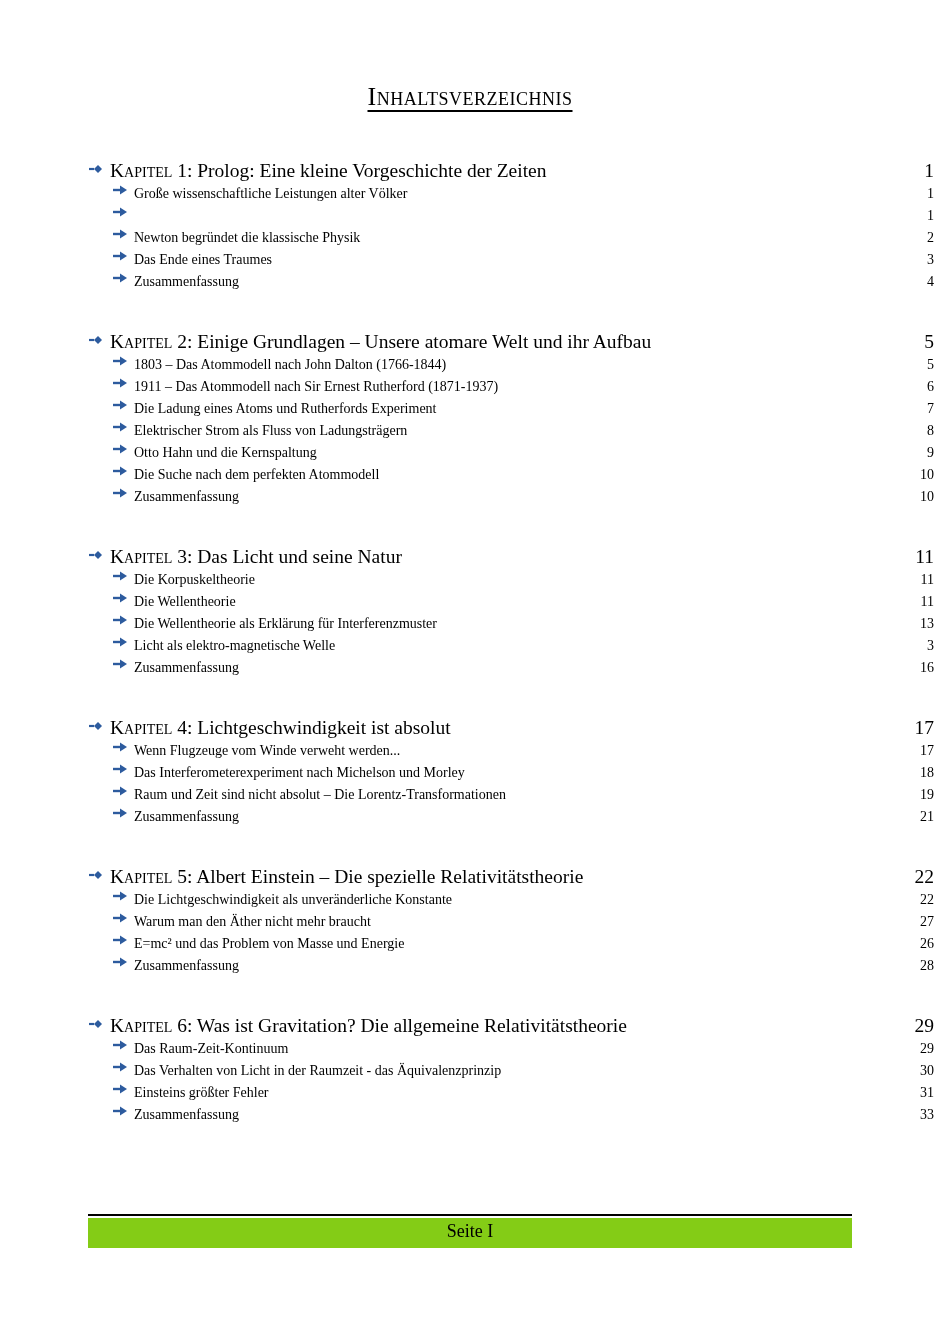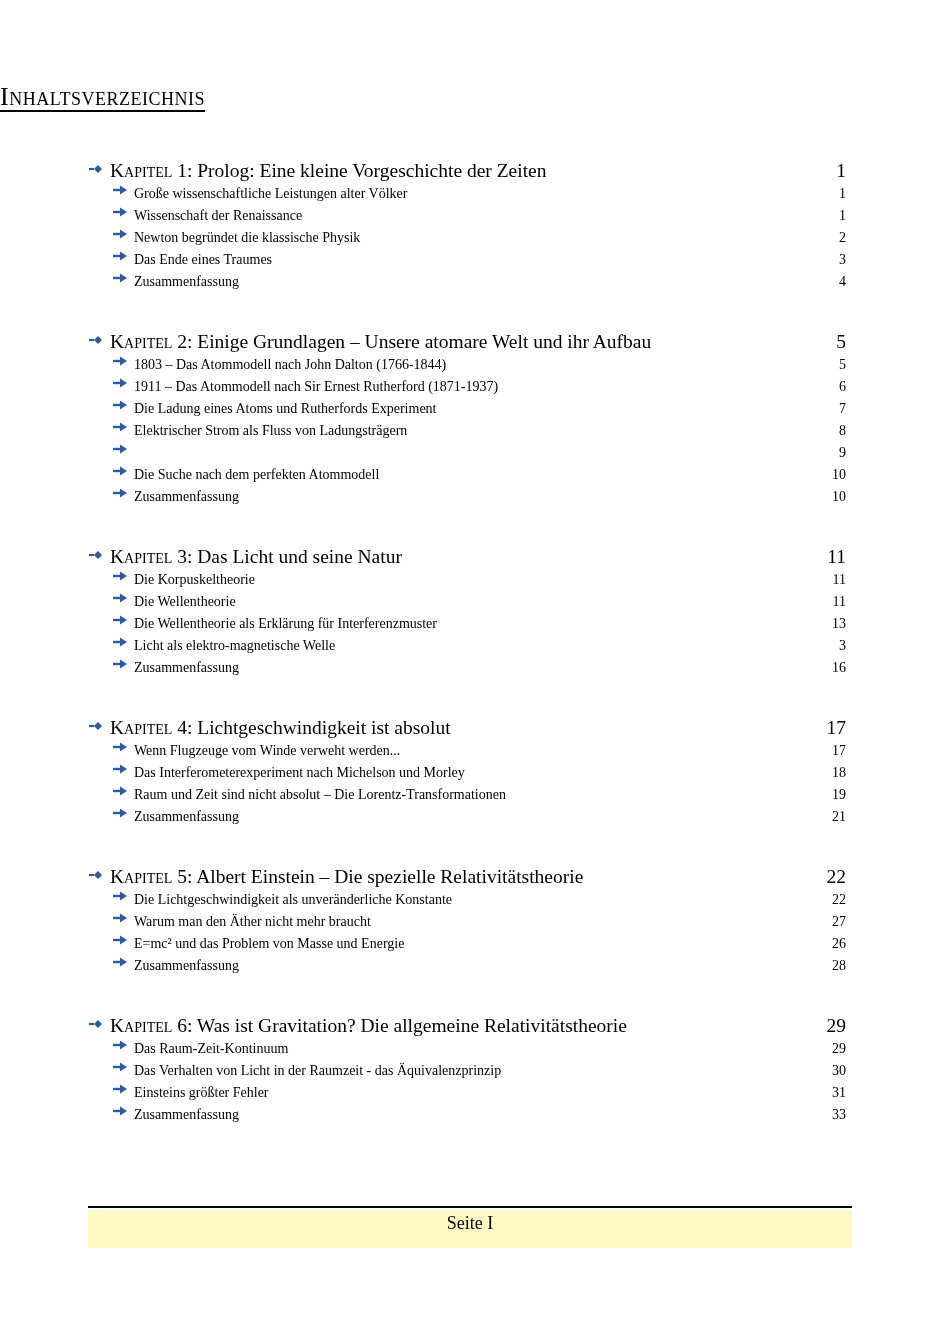--- a/index.html
+++ b/index.html
@@ -18,42 +18,41 @@
   .page {
     position: relative;
     width: 940px;
     height: 1330px;
     box-sizing: border-box;
     padding: 0;
   }
 
   
   .doc-title {
-    text-align: left;
+    text-align: center;
     font-size: 26px;
     letter-spacing: 0.5px;
     margin: 0;
     padding-top: 82px;
     font-weight: normal;
     font-variant: small-caps;
     text-decoration: underline;
     text-underline-offset: 5px;
   }
 
   
   .toc {
     margin: 0;
     padding: 0;
     width: 940px;
     box-sizing: border-box;
   }
   .chapter-block {
     margin-top: 38px;
     padding-left: 88px;
-    padding-right: 88px;
   }
   .chapter-block:first-child {
     margin-top: 48px;
   }
 
   .toc-row {
     position: relative;
     display: flex;
     align-items: baseline;
     font-size: 14px;
@@ -100,22 +99,22 @@
     left: 88px;
     right: 88px;
     bottom: 82px;
   }
   .footer-rule {
     height: 2px;
     background: #000000;
     width: 100%;
   }
   .footer-bar {
-    background: #fef9c3;
-    height: 38px;
+    background: #84cc16;
+    height: 30px;
     line-height: 26px;
     text-align: center;
     font-size: 18px;
     margin-top: 2px;
   }
 </style>
 </head>
 <body>
 
 <div class="page">
@@ -146,21 +145,20 @@
           <span class="leader"></span>
           <span class="page-num">1</span>
         </div>
         <div class="toc-row sub">
           <span class="bullet">
             <svg width="18" height="14" viewBox="0 0 18 14">
               <path d="M1 7 L9 7" stroke="#2d5b9e" stroke-width="2.4" fill="none"></path>
               <path d="M8 2.5 L15 7 L8 11.5 Z" fill="#2d5b9e"></path>
             </svg>
           </span>
-          <span class="row-label">Wissenschaft der Renaissance</span>
           <span class="leader"></span>
           <span class="page-num">1</span>
         </div>
         <div class="toc-row sub">
           <span class="bullet">
             <svg width="18" height="14" viewBox="0 0 18 14">
               <path d="M1 7 L9 7" stroke="#2d5b9e" stroke-width="2.4" fill="none"></path>
               <path d="M8 2.5 L15 7 L8 11.5 Z" fill="#2d5b9e"></path>
             </svg>
           </span>
@@ -247,20 +245,21 @@
           <span class="leader"></span>
           <span class="page-num">8</span>
         </div>
         <div class="toc-row sub">
           <span class="bullet">
             <svg width="18" height="14" viewBox="0 0 18 14">
               <path d="M1 7 L9 7" stroke="#2d5b9e" stroke-width="2.4" fill="none"></path>
               <path d="M8 2.5 L15 7 L8 11.5 Z" fill="#2d5b9e"></path>
             </svg>
           </span>
+          <span class="row-label">Otto Hahn und die Kernspaltung</span>
           <span class="leader"></span>
           <span class="page-num">9</span>
         </div>
         <div class="toc-row sub">
           <span class="bullet">
             <svg width="18" height="14" viewBox="0 0 18 14">
               <path d="M1 7 L9 7" stroke="#2d5b9e" stroke-width="2.4" fill="none"></path>
               <path d="M8 2.5 L15 7 L8 11.5 Z" fill="#2d5b9e"></path>
             </svg>
           </span>

